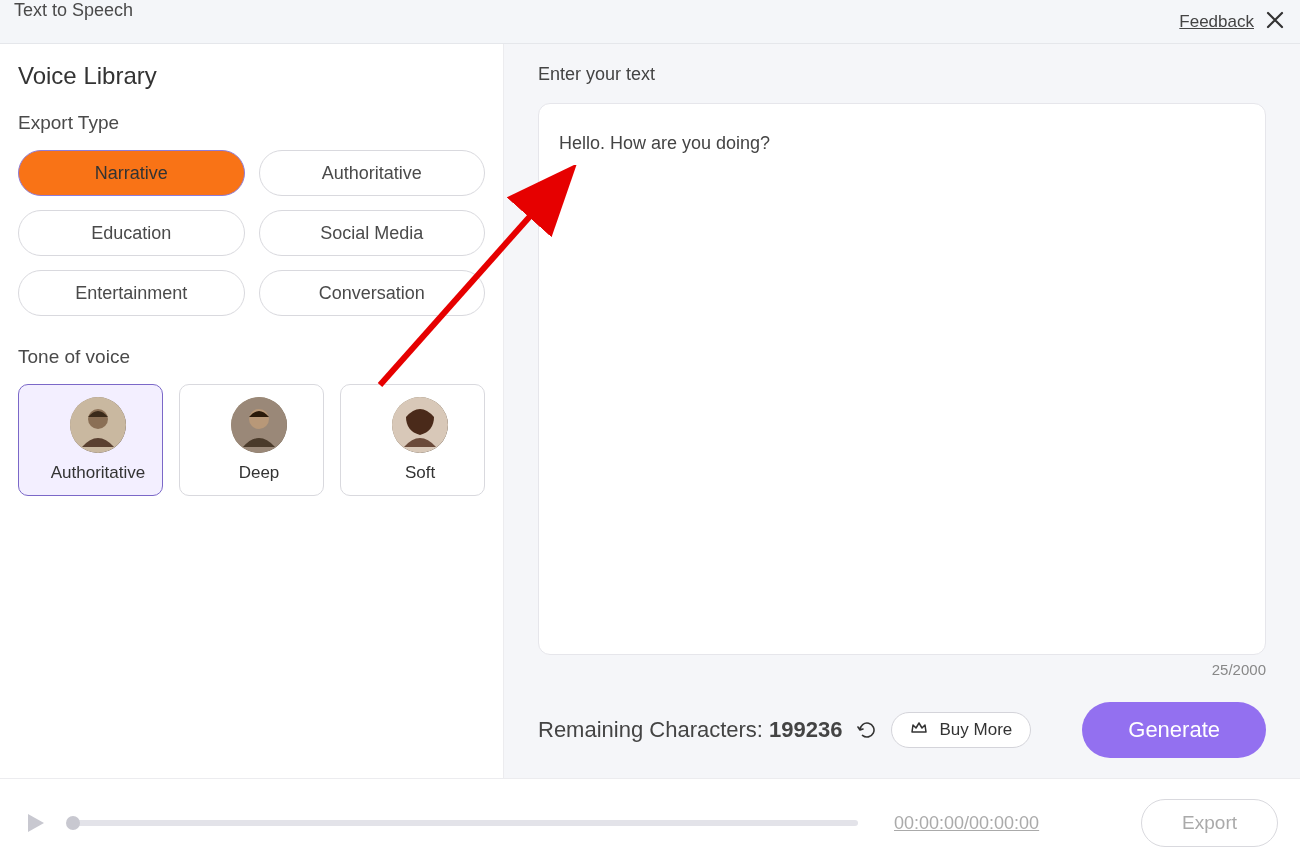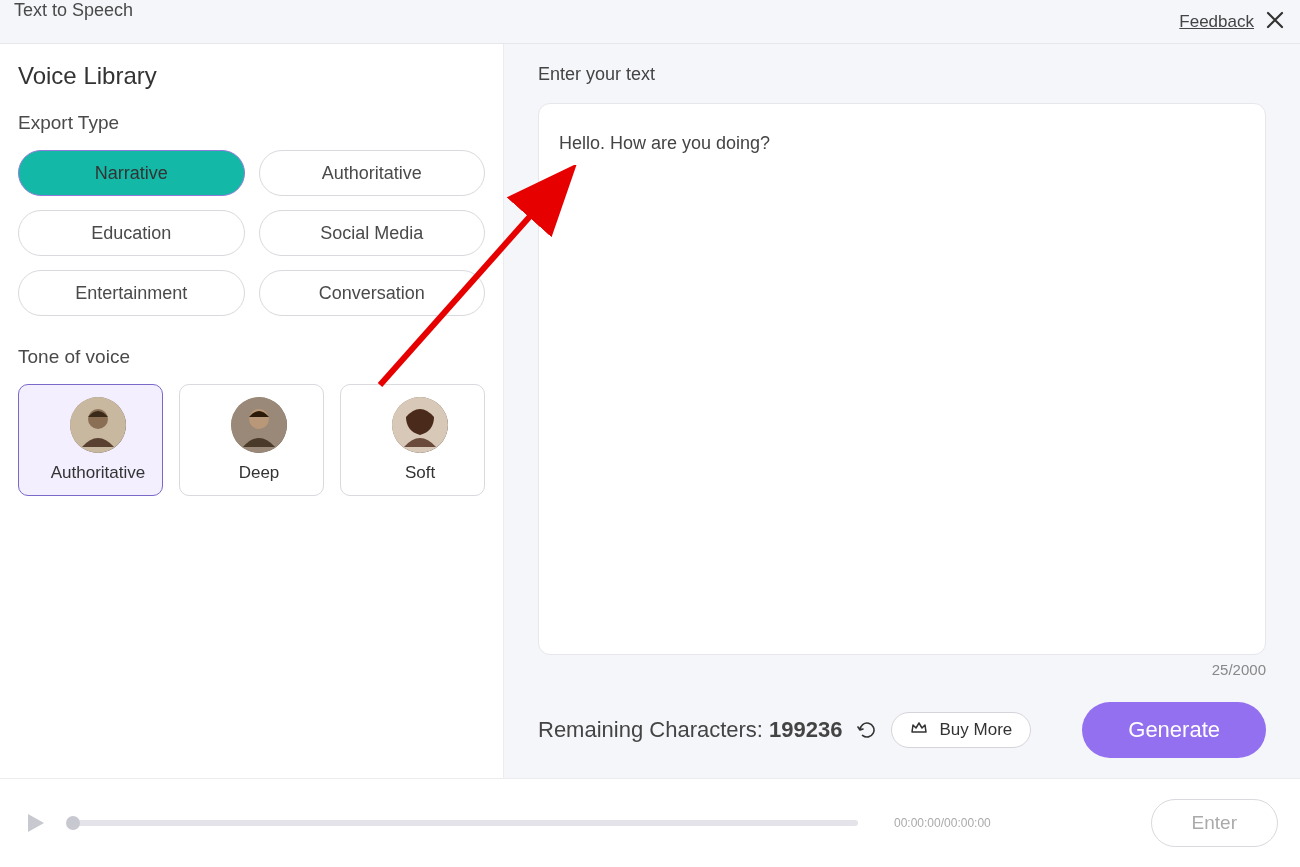--- a/index.html
+++ b/index.html
@@ -69,21 +69,21 @@
   border-radius: 23px;
   background: #fff;
   display: flex;
   align-items: center;
   justify-content: center;
   font-size: 18px;
   color: #4a4a4a;
   cursor: pointer;
 }
 .chip.selected {
-  background: #14b8a6;
+  background: #f97316;
   border: 1.5px solid #8e7cd8;
   color: #333;
 }
 .tones {
   display: flex;
   gap: 16px;
 }
 .tone-card {
   width: 145px;
   height: 112px;
@@ -202,21 +202,21 @@
 .slider-thumb {
   position: absolute;
   left: 0;
   top: 50%;
   transform: translate(-2px,-50%);
   width: 14px;
   height: 14px;
   border-radius: 50%;
   background: #c8c8d0;
 }
-.time-label { font-size: 12px; color: #aaa; margin-left: 16px; }
+.time-label { font-size: 18px; color: #aaa; margin-left: 16px; text-decoration: underline; }
 .export-btn {
   margin-left: auto;
   height: 48px;
   padding: 0 40px;
   border: 1px solid #d9d9de;
   background: #fff;
   border-radius: 24px;
   font-size: 19px;
   color: #aaa;
   cursor: pointer;
@@ -326,21 +326,21 @@
 <div class="bottombar">
   <span class="play-btn">
     <svg width="26" height="26" viewBox="0 0 26 26">
         <path d="M6 4 L22 13 L6 22 Z" fill="#c8c8d0"></path>
       </svg>
   </span>
   <div class="slider">
     <div class="slider-thumb"></div>
   </div>
   <span class="time-label">00:00:00/00:00:00</span>
-  <button class="export-btn">Enter</button>
+  <button class="export-btn">Export</button>
 </div>
 
 <svg class="red-arrow" width="220" height="230">
   <defs>
     <marker id="ah" markerWidth="12" markerHeight="12" refX="9" refY="5" orient="auto">
       <path d="M0 0 L12 5 L0 10 Z" fill="#e60000"></path>
     </marker>
   </defs>
   <line x1="10" y1="220" x2="195" y2="12" stroke="#e60000" stroke-width="6" marker-end="url(#ah)"></line>
 </svg>

